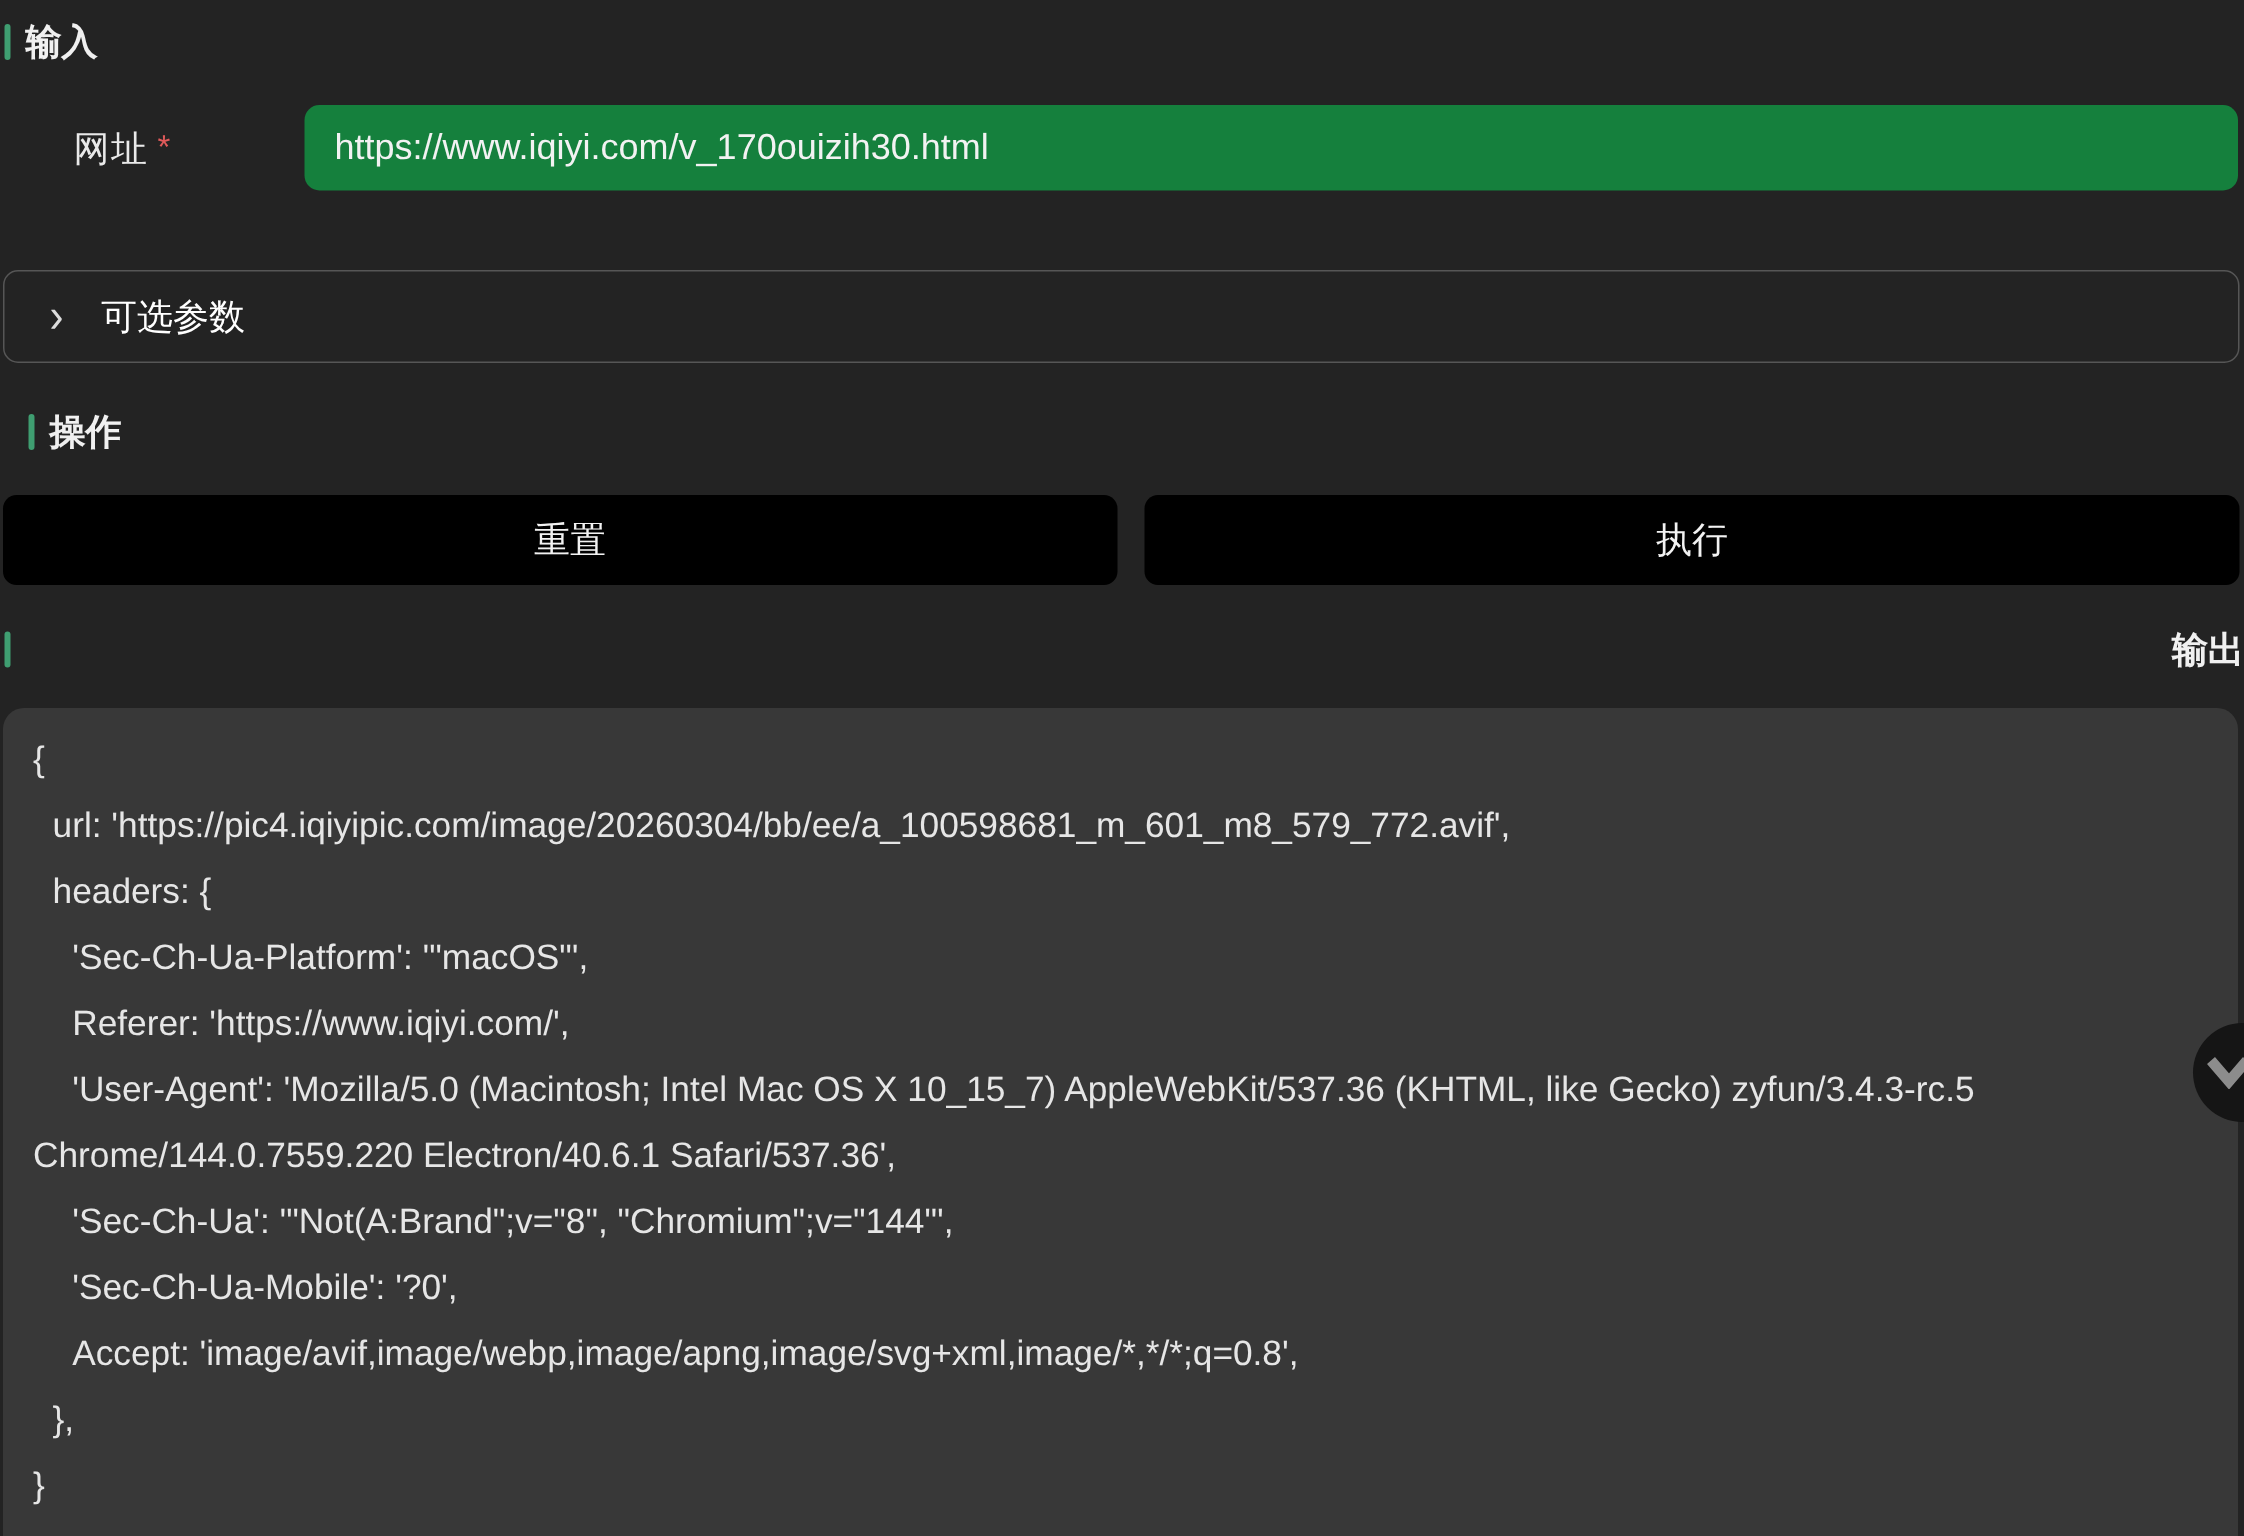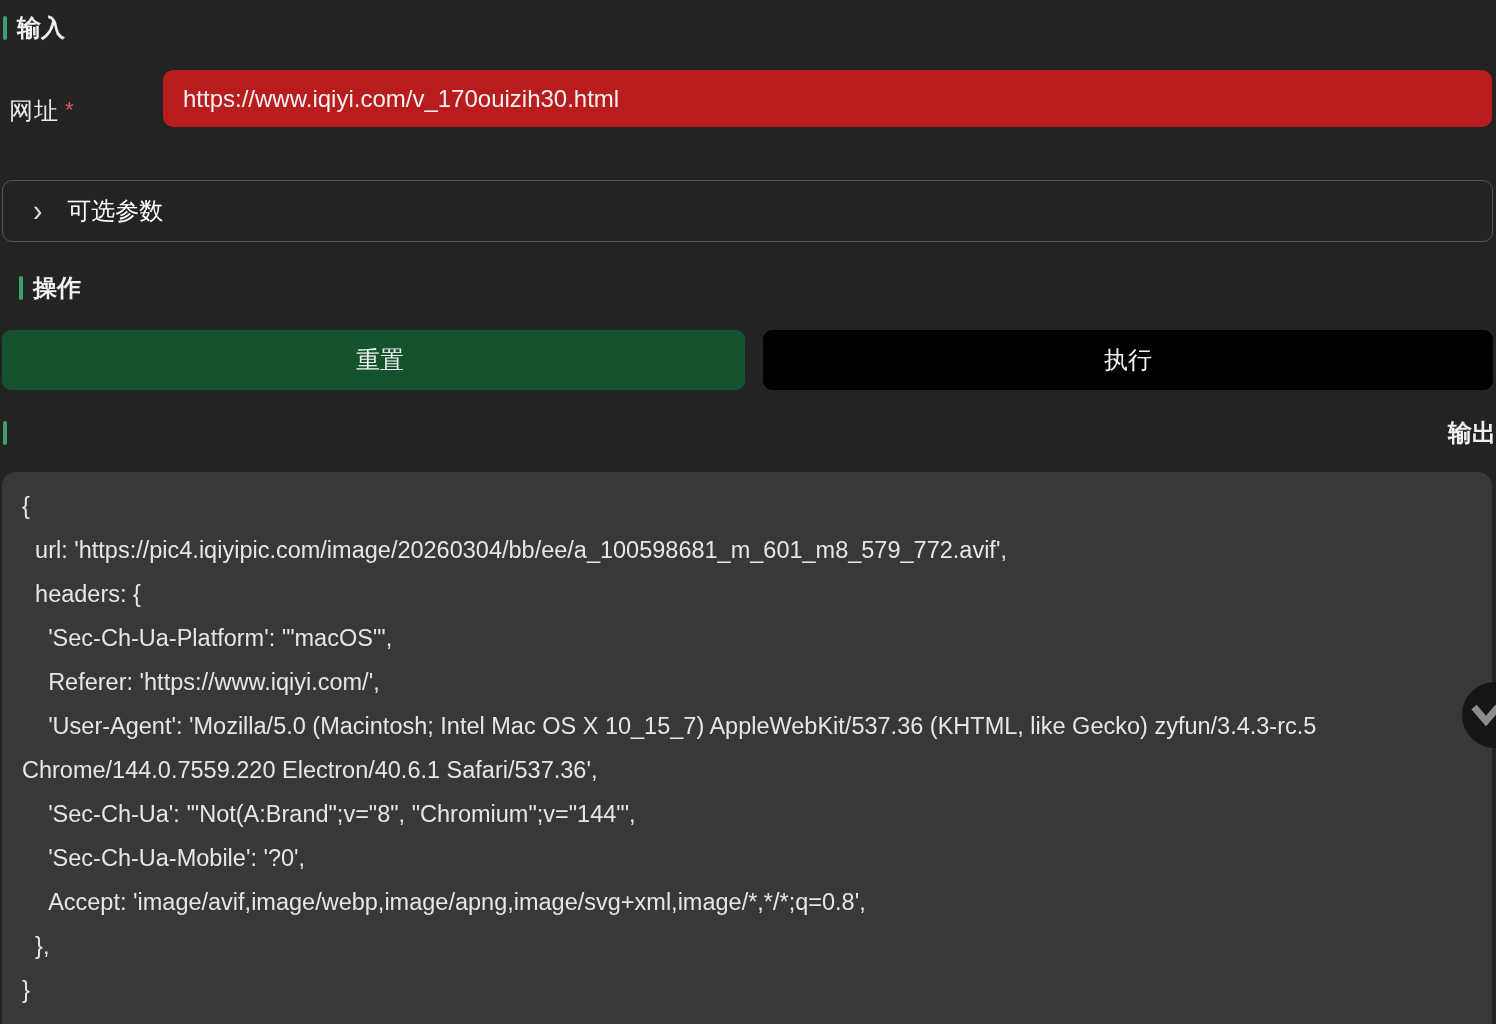--- a/index.html
+++ b/index.html
@@ -19,29 +19,29 @@
   }
   .accent-bar {
     display: inline-block; width: 4px; height: 24px; border-radius: 2px;
     background: #3f9e71;
   }
   .t-input  { padding-top: 12px; margin-left: 3px; }
   .t-action { margin-top: 30px; margin-left: 3px; padding-left: 16px; }
   .t-output { margin-top: 27px; margin-left: 3px; justify-content: space-between; }
 
   
-  .url-row { display: flex; align-items: flex-end; margin-top: 26px; }
+  .url-row { display: flex; align-items: center; margin-top: 26px; margin-left: 40px; }
   .url-label {
     width: 163px; padding-left: 9px; font-size: 24px; color: #e9e9e9;
     flex: none; letter-spacing: 1px;
   }
   .required { color: #e05a5a; font-size: 22px; margin-left: 6px; vertical-align: 2px; }
   .url-input {
     flex: 1; margin-right: 4px; height: 57px;
-    background: #b91c1c; border: none; outline: none; border-radius: 10px;
+    background: #15803d; border: none; outline: none; border-radius: 10px;
     color: #f2f2f2; font-size: 24px; padding: 0 20px;
     font-family: "Liberation Sans", sans-serif;
   }
 
   
   .collapse-panel {
     margin: 53px 3px 0 2px;
     border: 1px solid #565656; border-radius: 10px;
     height: 62px; display: flex; align-items: center;
     cursor: pointer; background: transparent;
@@ -53,21 +53,21 @@
   }
   .collapse-label { font-size: 24px; font-weight: normal; color: #ffffff; margin-left: 25px; }
 
   
   .btn-row { display: flex; margin-top: 26px; gap: 18px; padding: 0 3px 0 2px; }
   .btn {
     flex: 1; height: 60px; border: none; border-radius: 9px;
     font-size: 24px; color: #f2f2f2; cursor: pointer;
     font-family: "Liberation Sans", sans-serif;
   }
-  .btn-reset { background: #14532d; padding-left: 13px; }
+  .btn-reset { background: #000000; padding-left: 13px; }
   .btn-exec  { background: #000000; }
 
   
   .output-box {
     margin: 23px 4px 0 2px;
     background: #383838; border-radius: 14px;
     height: 620px;
     padding: 12px 20px;
     overflow: hidden;
   }

